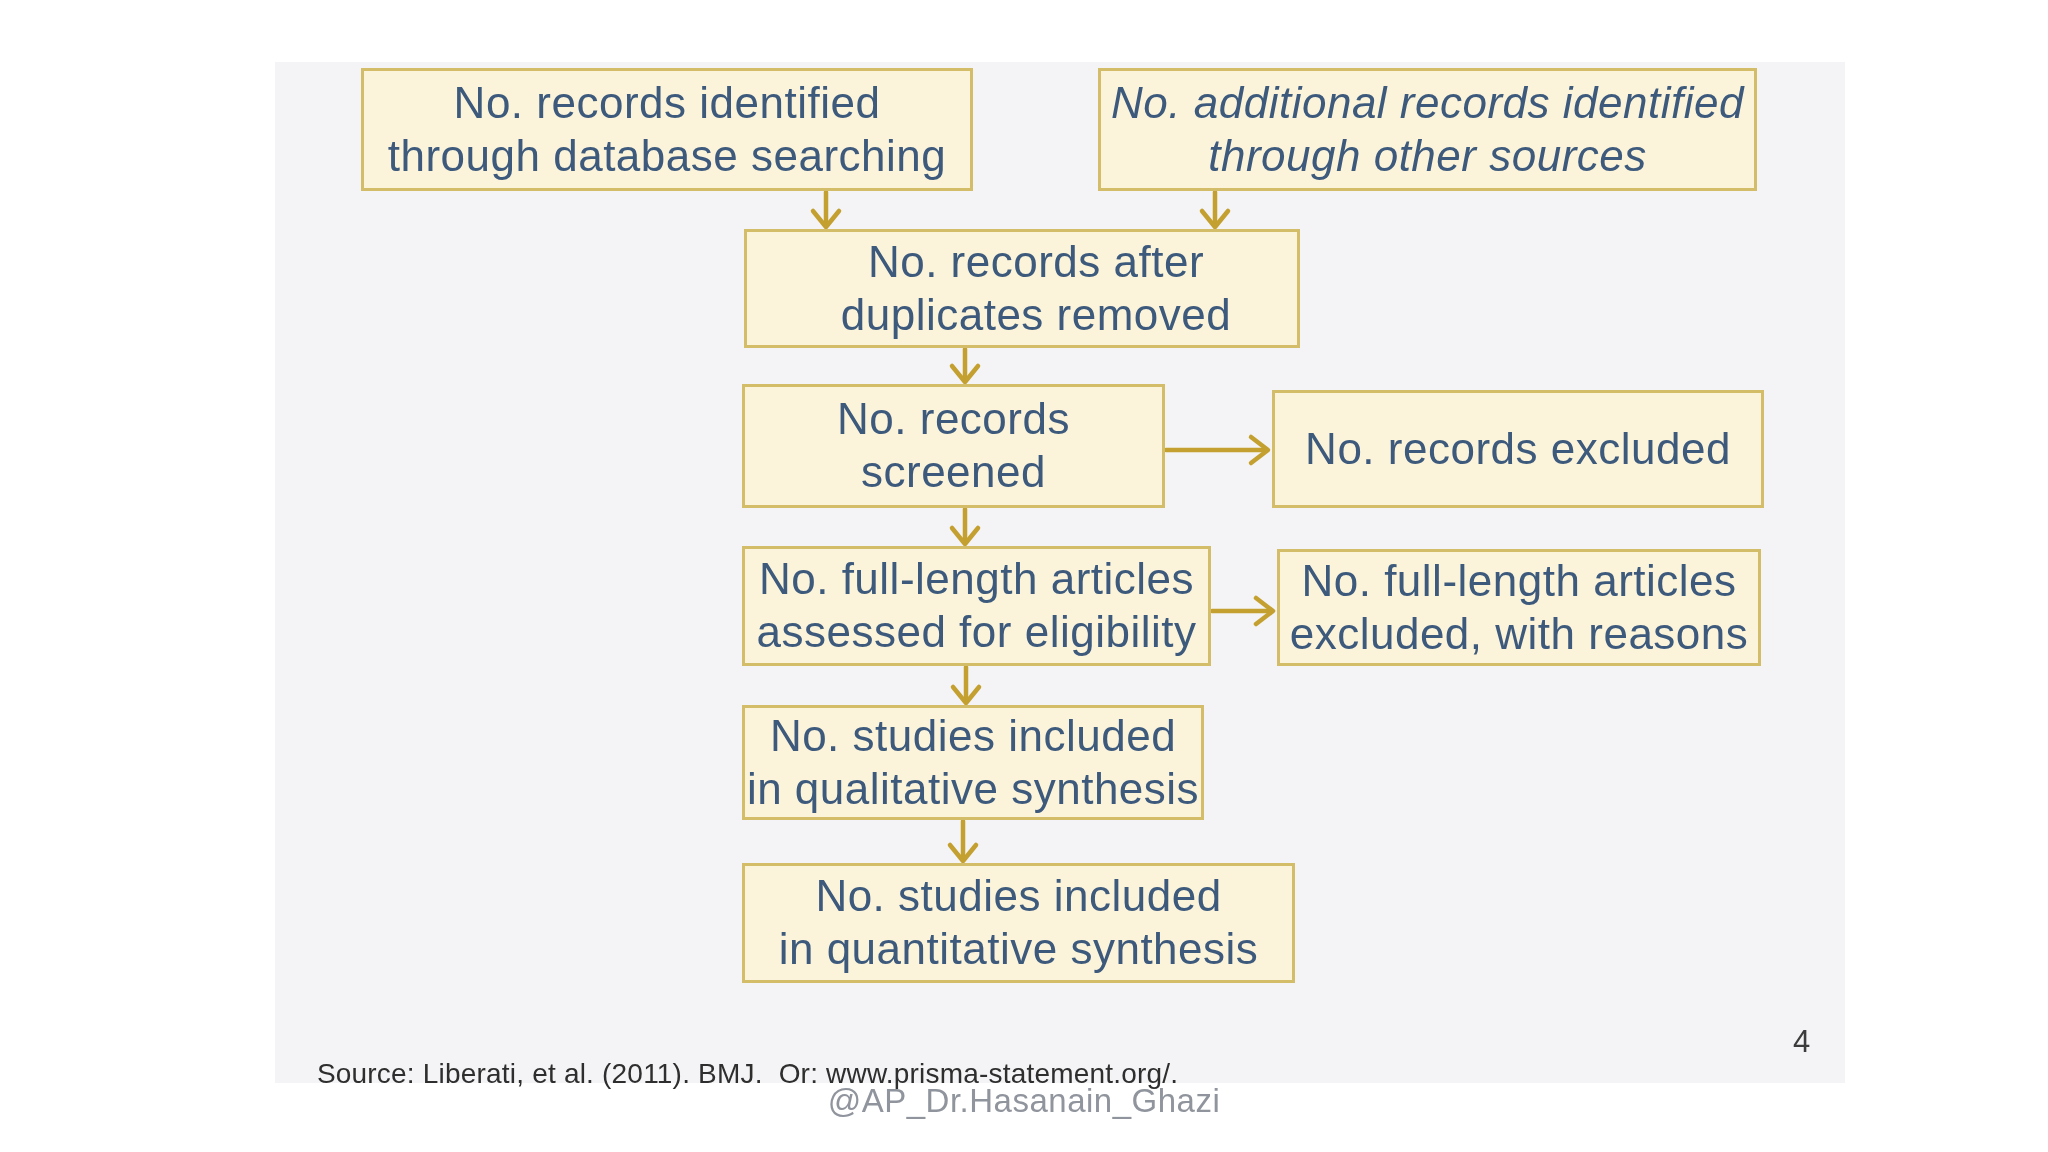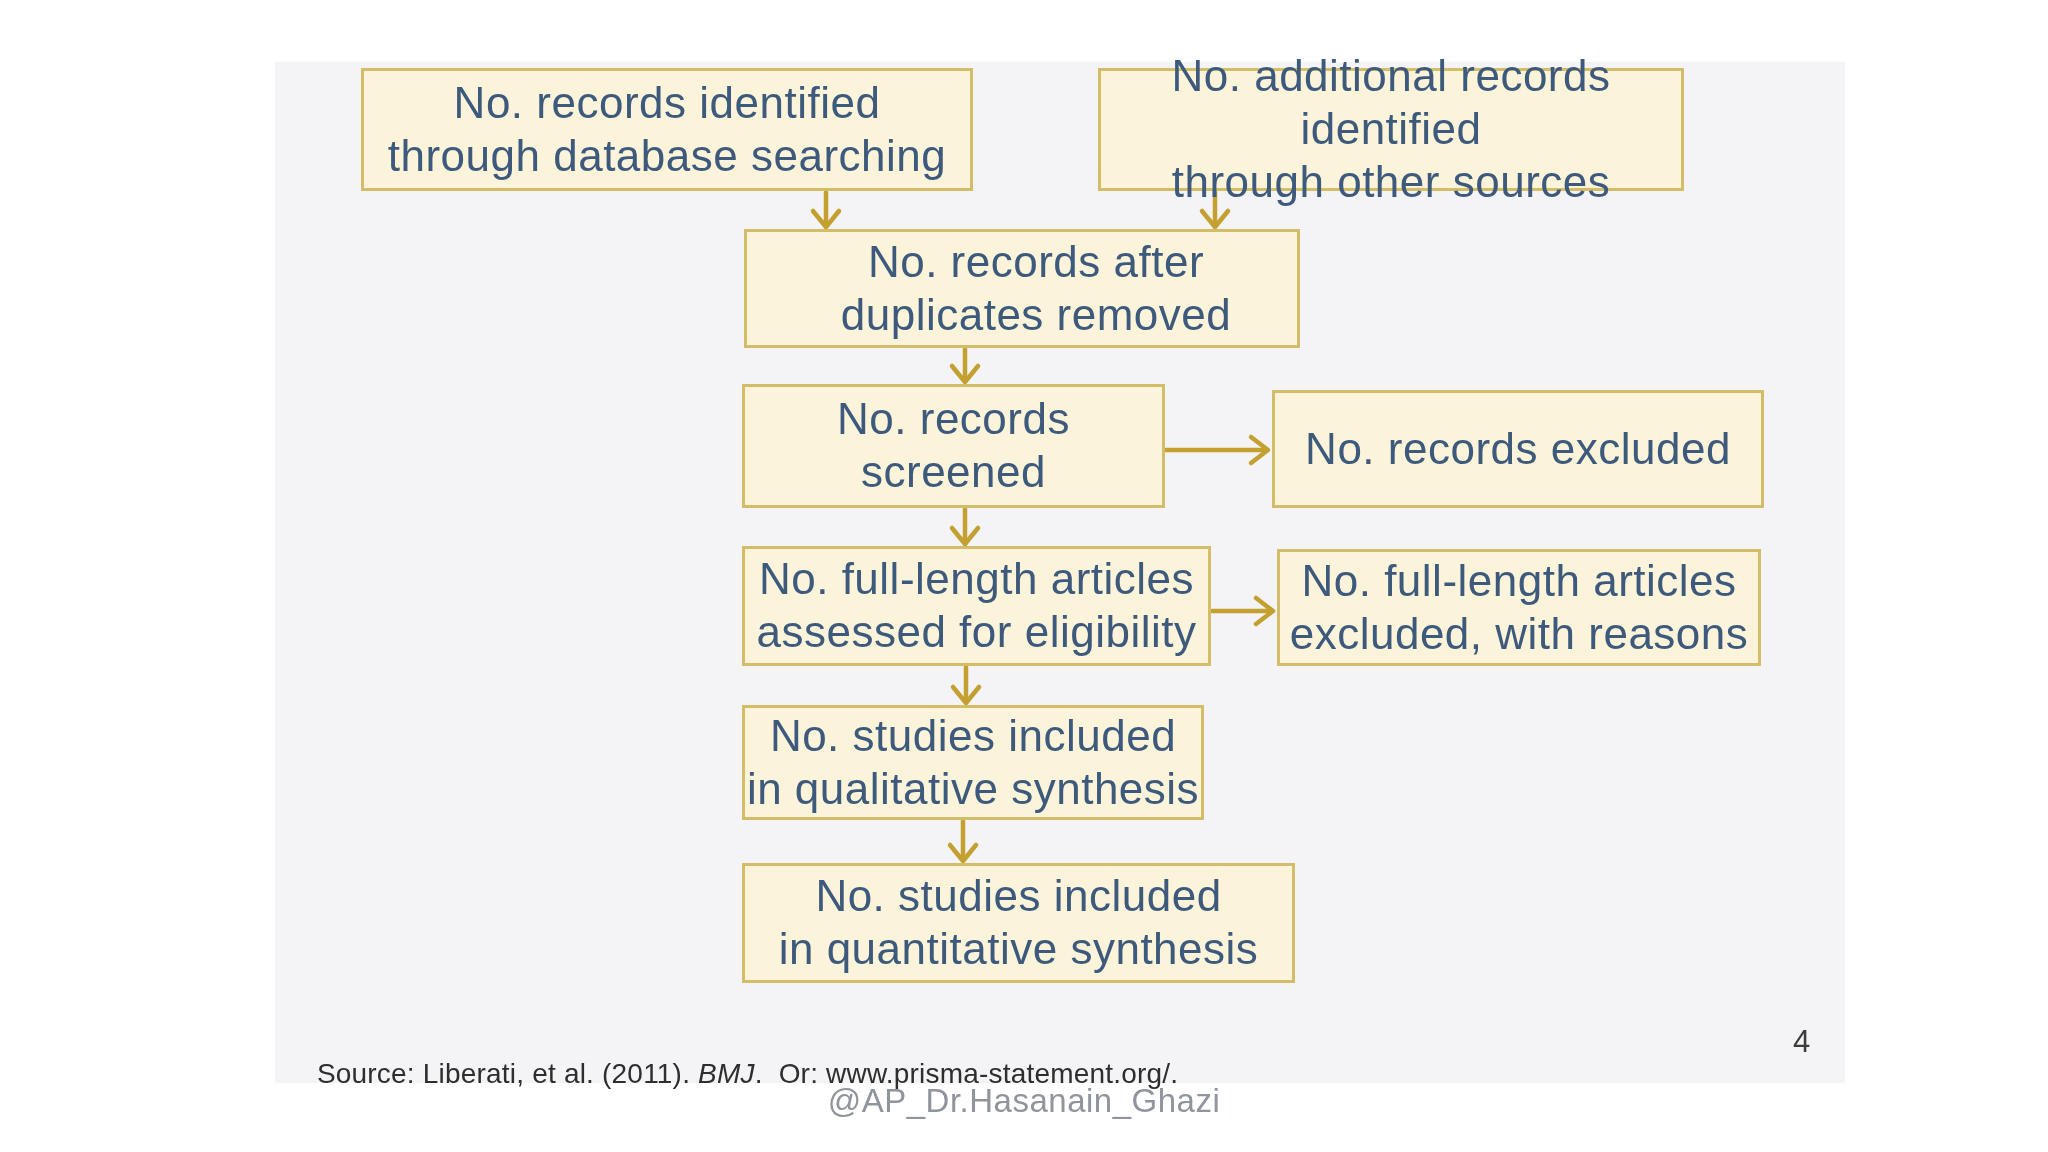--- a/index.html
+++ b/index.html
@@ -40,40 +40,39 @@
     font-size: 44px;
     line-height: 1.2;
     display: flex;
     align-items: center;
     justify-content: center;
     text-align: center;
     white-space: pre-line;
     letter-spacing: 0.5px;
   }
   .node-identified-db   { left: 361px;  top: 68px;  width: 612px; height: 123px; }
-  .node-identified-other{ left: 1098px; top: 68px;  width: 586px; height: 123px; }
+  .node-identified-other{ left: 1098px; top: 68px;  width: 659px; height: 123px; font-style: italic; }
   .node-after-duplicates{ left: 744px;  top: 229px; width: 556px; height: 119px; padding-left: 28px; }
   .node-screened        { left: 742px;  top: 384px; width: 423px; height: 124px; }
   .node-records-excluded{ left: 1272px; top: 390px; width: 492px; height: 118px; }
   .node-fulltext-assessed{ left: 742px; top: 546px; width: 469px; height: 120px; }
   .node-fulltext-excluded{ left: 1277px;top: 549px; width: 484px; height: 117px; }
   .node-qualitative     { left: 742px;  top: 705px; width: 462px; height: 115px; }
   .node-quantitative    { left: 742px;  top: 863px; width: 553px; height: 120px; }
 
   .source-line {
     position: absolute;
     left: 285px;
     top: 1026px;
     font-size: 28px;
     color: #2e2e2e;
     white-space: pre-wrap;
     letter-spacing: 0.2px;
   }
   .source-line .journal {
-    font-style: italic;
   }
   .page-number {
     position: absolute;
     left: 1793px;
     top: 1024px;
     font-size: 31px;
     color: #3c3c3c;
   }
   .watermark {
     position: absolute;

